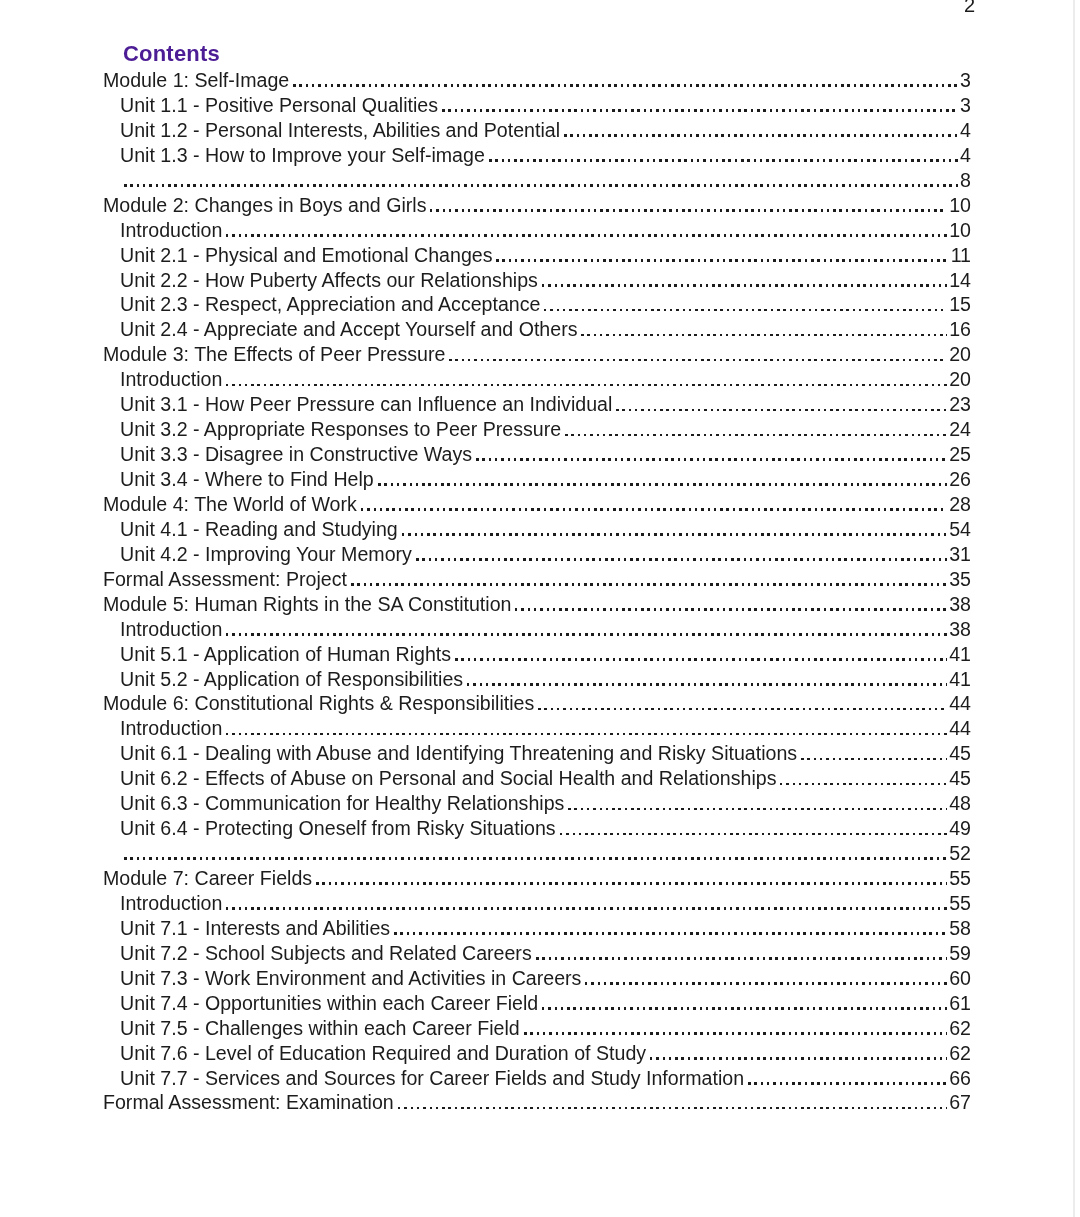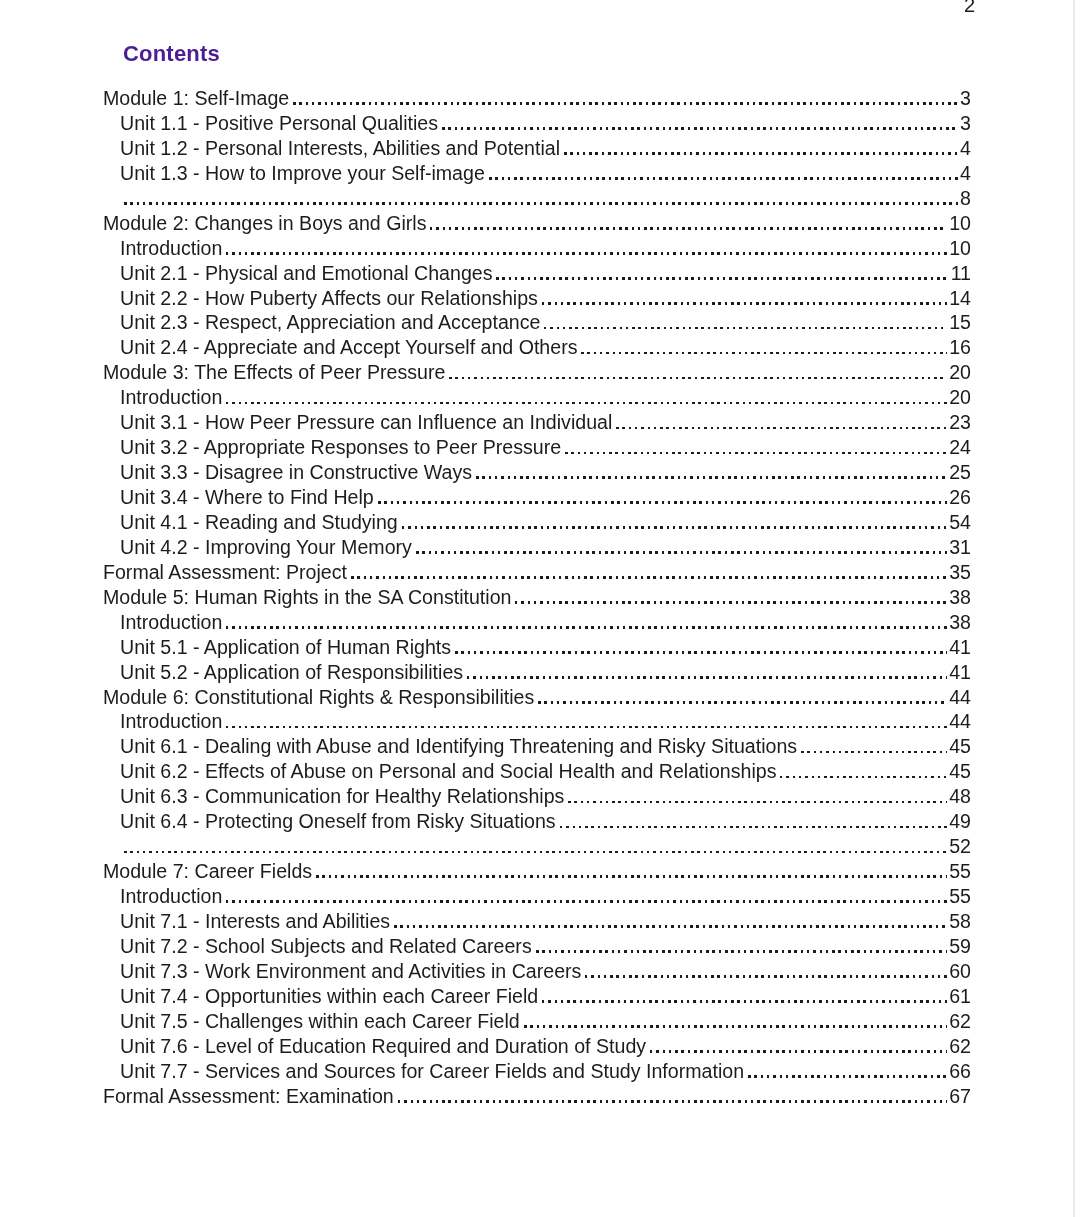--- a/index.html
+++ b/index.html
@@ -36,21 +36,21 @@
     top: 41px;
     font-size: 22px;
     font-weight: bold;
     color: #4c1d95;
     letter-spacing: 0.2px;
     margin-left: 20px;
   }
   .toc {
     position: absolute;
     left: 103px;
-    top: 87px;
+    top: 69px;
     width: 868px;
   }
   .toc-row {
     display: flex;
     align-items: baseline;
     height: 24.95px;
     font-size: 19.6px;
     white-space: nowrap;
   }
   .toc-row.level-1 {
@@ -162,20 +162,25 @@
     <div class="toc-row level-1">
     <span class="toc-label">Unit 3.3 - Disagree in Constructive Ways</span>
     <span class="toc-leader"></span>
     <span class="toc-page">25</span>
   </div>
     <div class="toc-row level-1">
     <span class="toc-label">Unit 3.4 - Where to Find Help</span>
     <span class="toc-leader"></span>
     <span class="toc-page">26</span>
   </div>
+    <div class="toc-row level-0">
+    <span class="toc-label">Module 4: The World of Work</span>
+    <span class="toc-leader"></span>
+    <span class="toc-page">28</span>
+  </div>
     <div class="toc-row level-1">
     <span class="toc-label">Unit 4.1 - Reading and Studying</span>
     <span class="toc-leader"></span>
     <span class="toc-page">54</span>
   </div>
     <div class="toc-row level-1">
     <span class="toc-label">Unit 4.2 - Improving Your Memory</span>
     <span class="toc-leader"></span>
     <span class="toc-page">31</span>
   </div>

